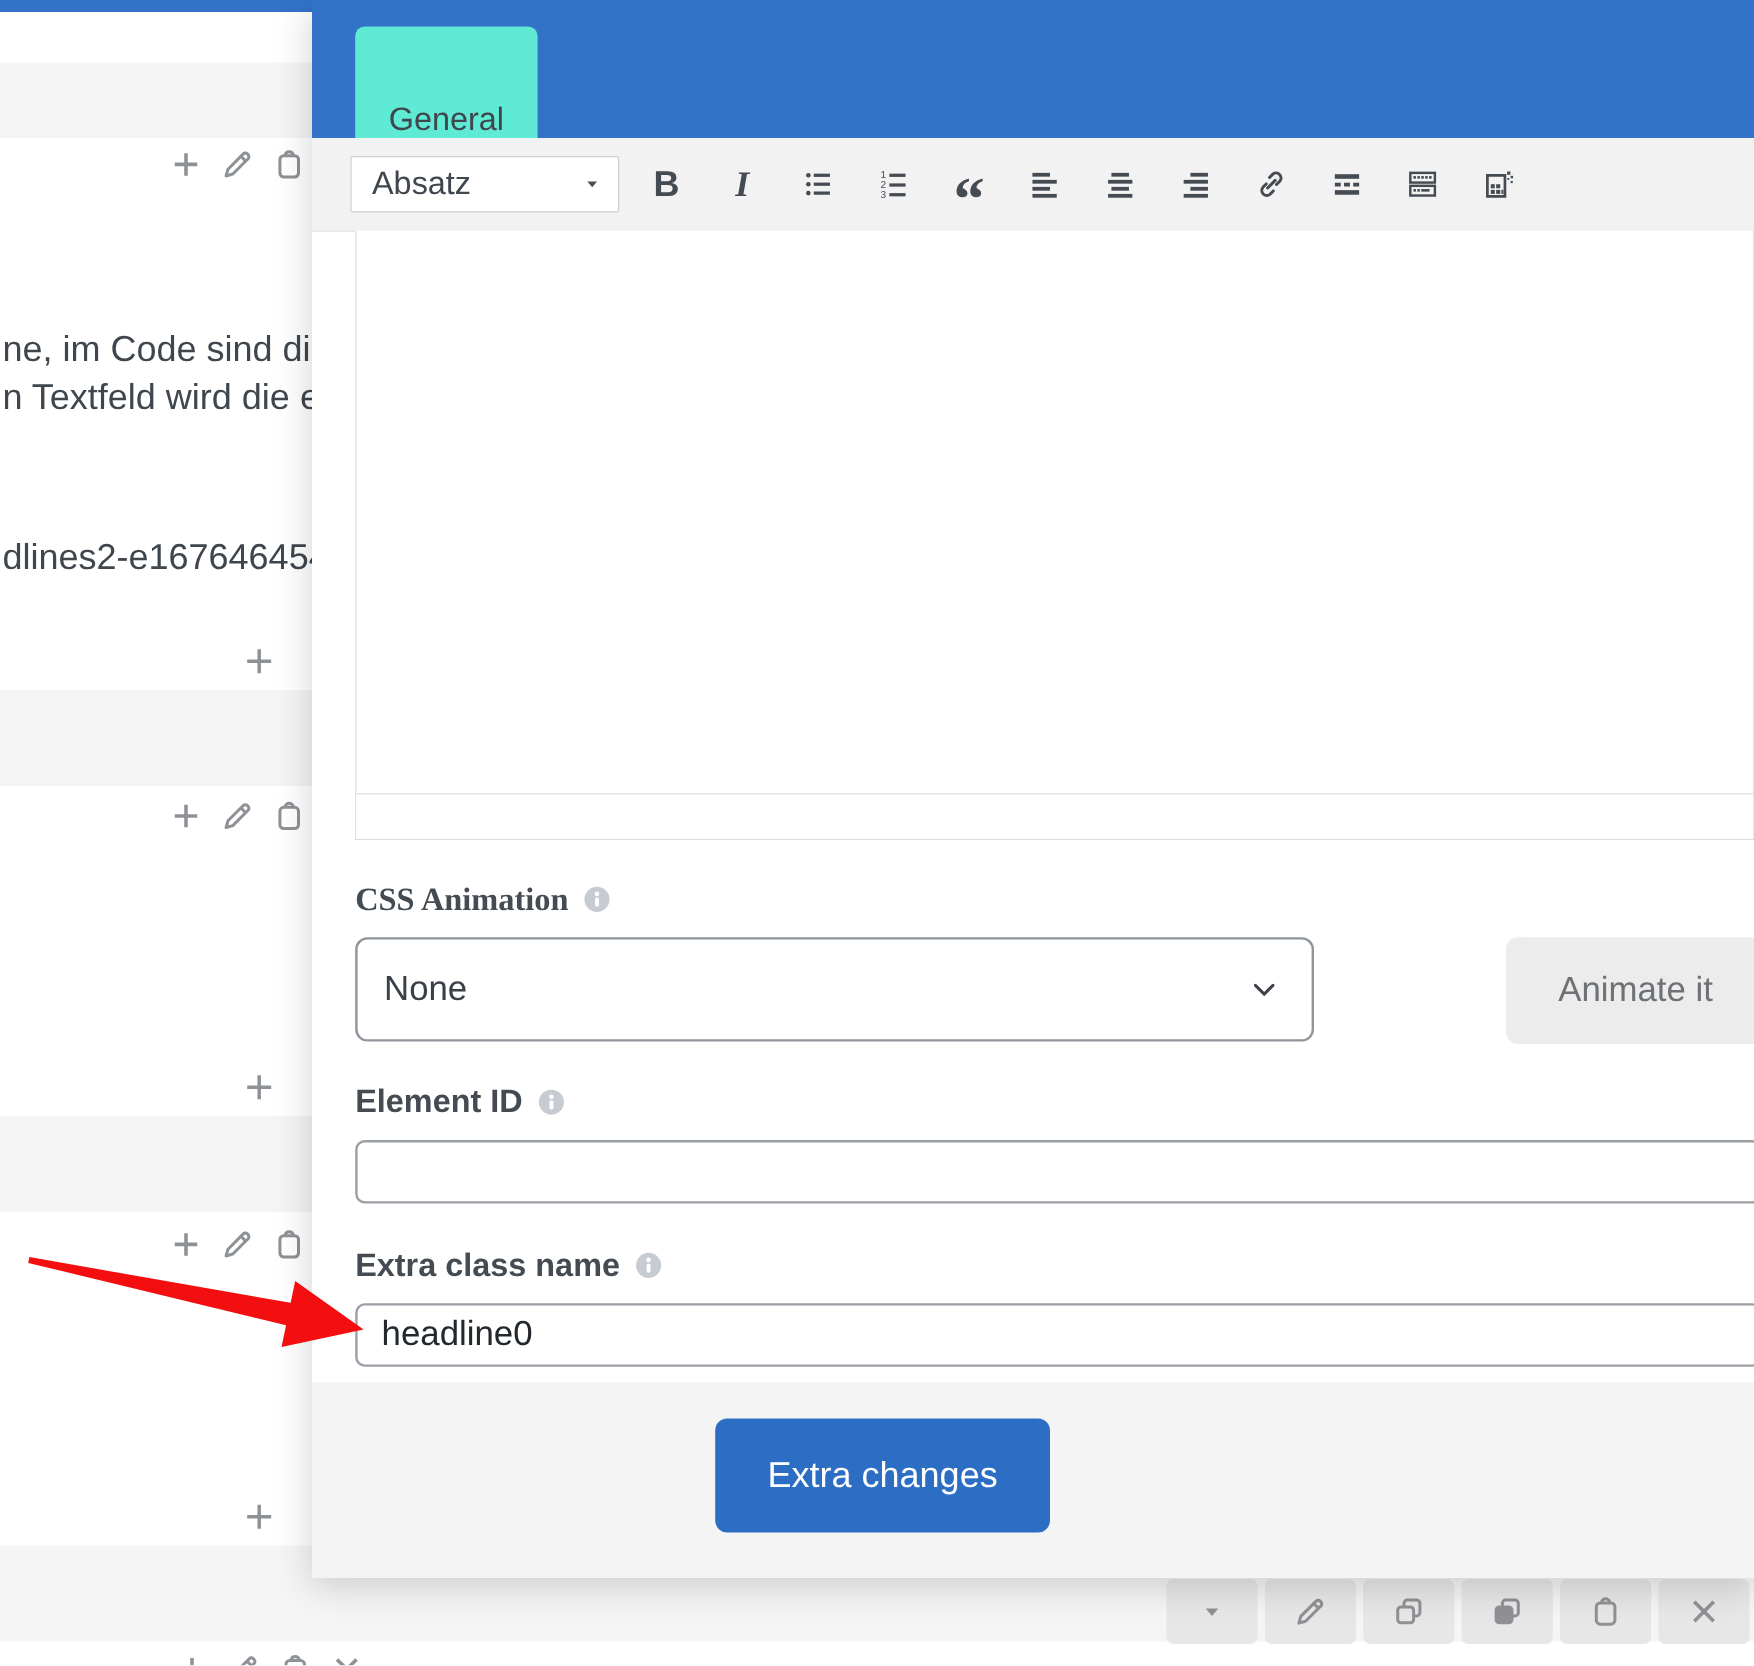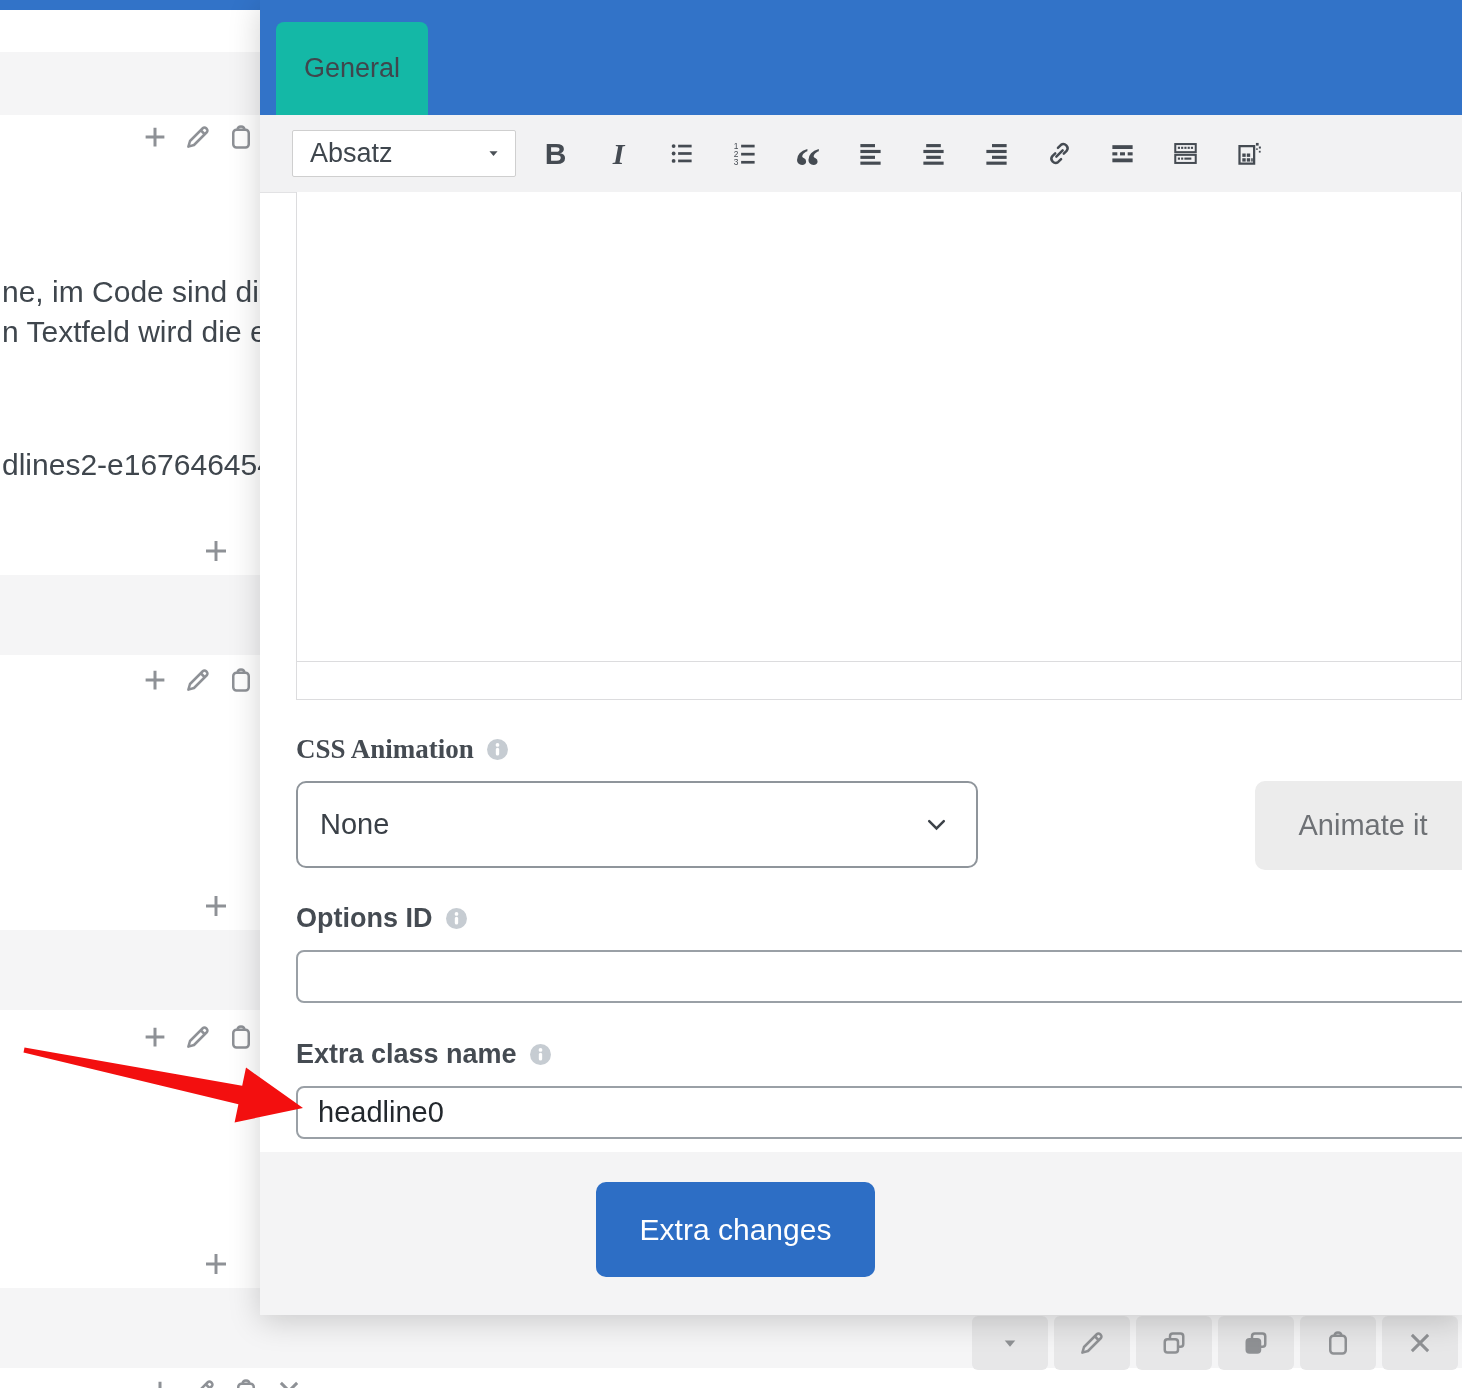--- a/index.html
+++ b/index.html
@@ -14,21 +14,21 @@
   .icon-row svg{width:30px;height:30px;display:block;}
   .plus-solo{position:absolute;z-index:1;color:#8e9196;}
   .plus-solo svg{width:32px;height:32px;display:block;}
 
   
   .modal{position:absolute;left:260px;top:0;right:0;height:1315px;background:#fff;z-index:10;
          box-shadow:0 6px 30px rgba(0,0,0,.18);}
   .modal-header{position:absolute;left:0;top:0;right:0;height:115px;background:#3273c8;
                 display:flex;align-items:flex-end;}
   .tab{height:93px;display:flex;align-items:center;justify-content:center;font-size:27px;}
-  .tab-active{margin-left:16px;width:152px;background:#14b8a6;border-radius:8px 8px 0 0;color:#40464d;}
+  .tab-active{margin-left:36px;width:152px;background:#5eead4;border-radius:8px 8px 0 0;color:#40464d;align-items:flex-end;}
   .tab-plain{margin-left:28px;padding:0 20px;color:#fff;}
 
   .editor-toolbar{position:absolute;left:0;top:115px;right:0;height:77px;background:#f2f2f3;
                   border-bottom:1px solid #e2e2e4;display:flex;align-items:center;}
   .format-dd{margin-left:32px;width:224px;height:47px;background:#fff;border:1px solid #cfcfcf;
              border-radius:2px;display:flex;align-items:center;justify-content:space-between;
              padding:0 14px 0 17px;box-sizing:border-box;font-size:27px;color:#3f464d;}
   .tb-slot{width:63px;height:77px;display:flex;align-items:center;justify-content:center;color:#454b52;}
   .tb-slot svg{width:27px;height:27px;display:block;}
   .tb-bold{font-size:30px;font-weight:800;}
@@ -37,21 +37,21 @@
             padding-top:26px;}
 
   .editor-box{position:absolute;left:36px;top:192px;right:0;height:508px;background:#fff;
               border:1px solid #dcdcde;border-top:none;box-sizing:border-box;}
   .editor-content{padding:38px 0 0 24px;font-size:29px;color:#394048;}
   .editor-statusbar{position:absolute;left:0;right:0;bottom:0;height:37px;border-top:1px solid #dcdcde;background:#fff;}
 
   .field-label{position:absolute;left:36px;display:flex;align-items:center;gap:12px;
                font-size:27px;font-weight:bold;color:#454b52;}
   .info-ic{display:inline-block;width:23px;height:23px;}
-  .vc-select{position:absolute;left:36px;top:781px;width:682px;height:87px;border:2px solid #8f959b;
+  .vc-select{position:absolute;left:36px;top:781px;width:799px;height:87px;border:2px solid #8f959b;
              border-radius:10px;box-sizing:border-box;display:flex;align-items:center;
              justify-content:space-between;padding:0 26px 0 22px;font-size:29px;color:#3a4047;background:#fff;}
   .animate-btn{position:absolute;left:995px;top:781px;width:216px;height:89px;background:#ececec;
                border:none;border-radius:10px;font-size:29px;color:#6e7175;
                font-family:"Liberation Sans",sans-serif;}
   .text-input{position:absolute;left:36px;right:-6px;height:53px;border:2px solid #9aa0a6;
               border-radius:8px;box-sizing:border-box;padding:0 20px;font-size:29px;color:#23282d;
               font-family:"Liberation Sans",sans-serif;background:#fff;}
 
   .modal-footer{position:absolute;left:0;right:0;bottom:0;height:163px;background:#f4f4f5;}
@@ -333,21 +333,21 @@
     </div>
     <div class="vc-select">
       <span>None</span>
       <svg width="27" height="27" viewBox="0 0 24 24">
           <path d="M5.5 9l6.5 6.5L18.5 9" fill="none" stroke="#3c4248" stroke-width="2.2" stroke-linecap="round"></path>
         </svg>
     </div>
     <button class="animate-btn">Animate it</button>
 
     <div class="field-label" style="top:903px;">
-      <span>Options ID</span>
+      <span>Element ID</span>
       <svg class="info-ic" viewBox="0 0 22 22">
           <circle cx="11" cy="11" r="10" fill="#c6ccd2"></circle>
           <circle cx="11" cy="6.6" r="1.8" fill="#fff"></circle>
           <rect x="9.4" y="9.4" width="3.2" height="7.4" rx="1.6" fill="#fff"></rect>
         </svg>
     </div>
     <input class="text-input" style="top: 950px;" type="text" value="">
 
     <div class="field-label" style="top:1039px;">
       <span>Extra class name</span>

